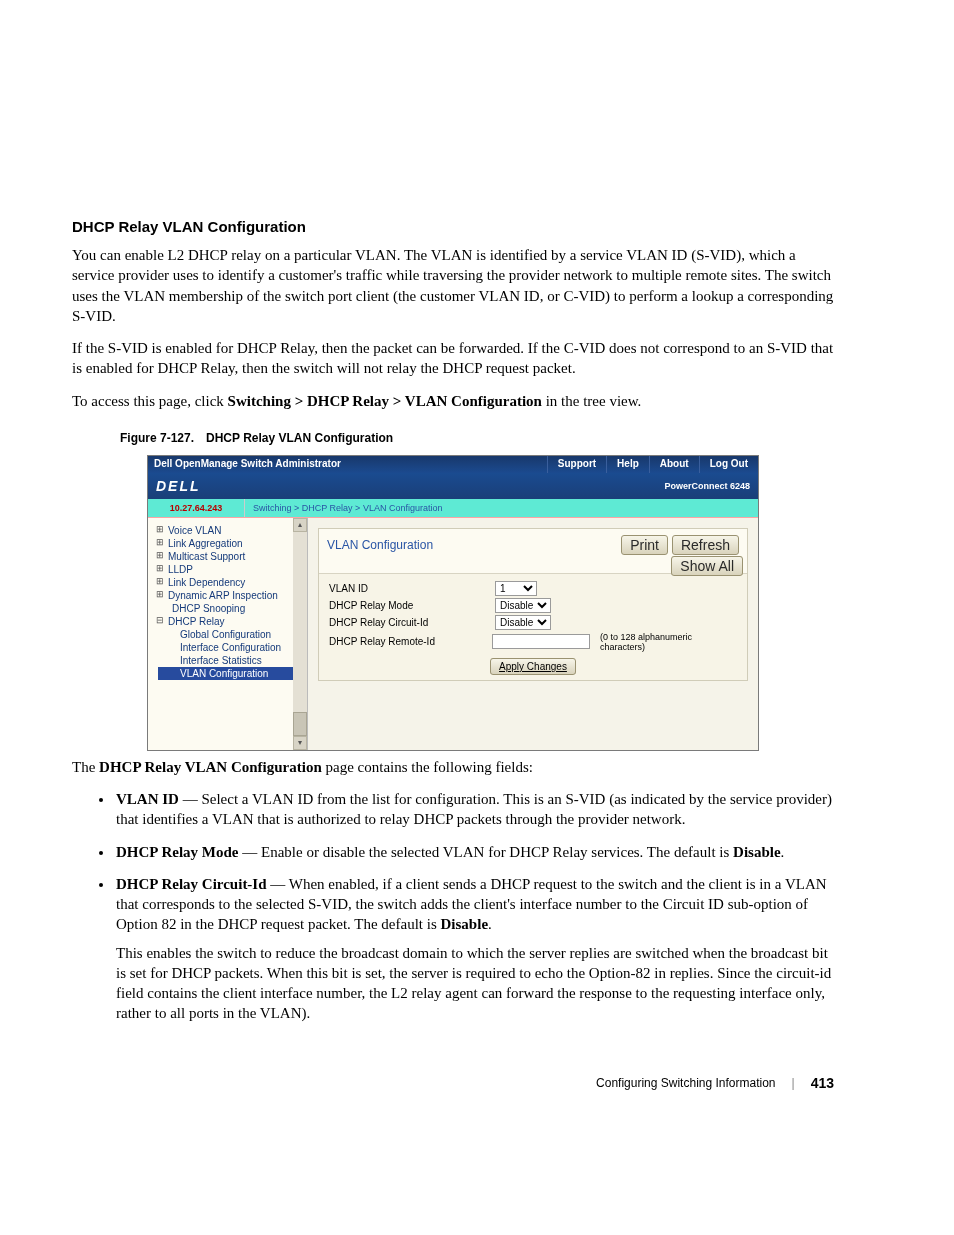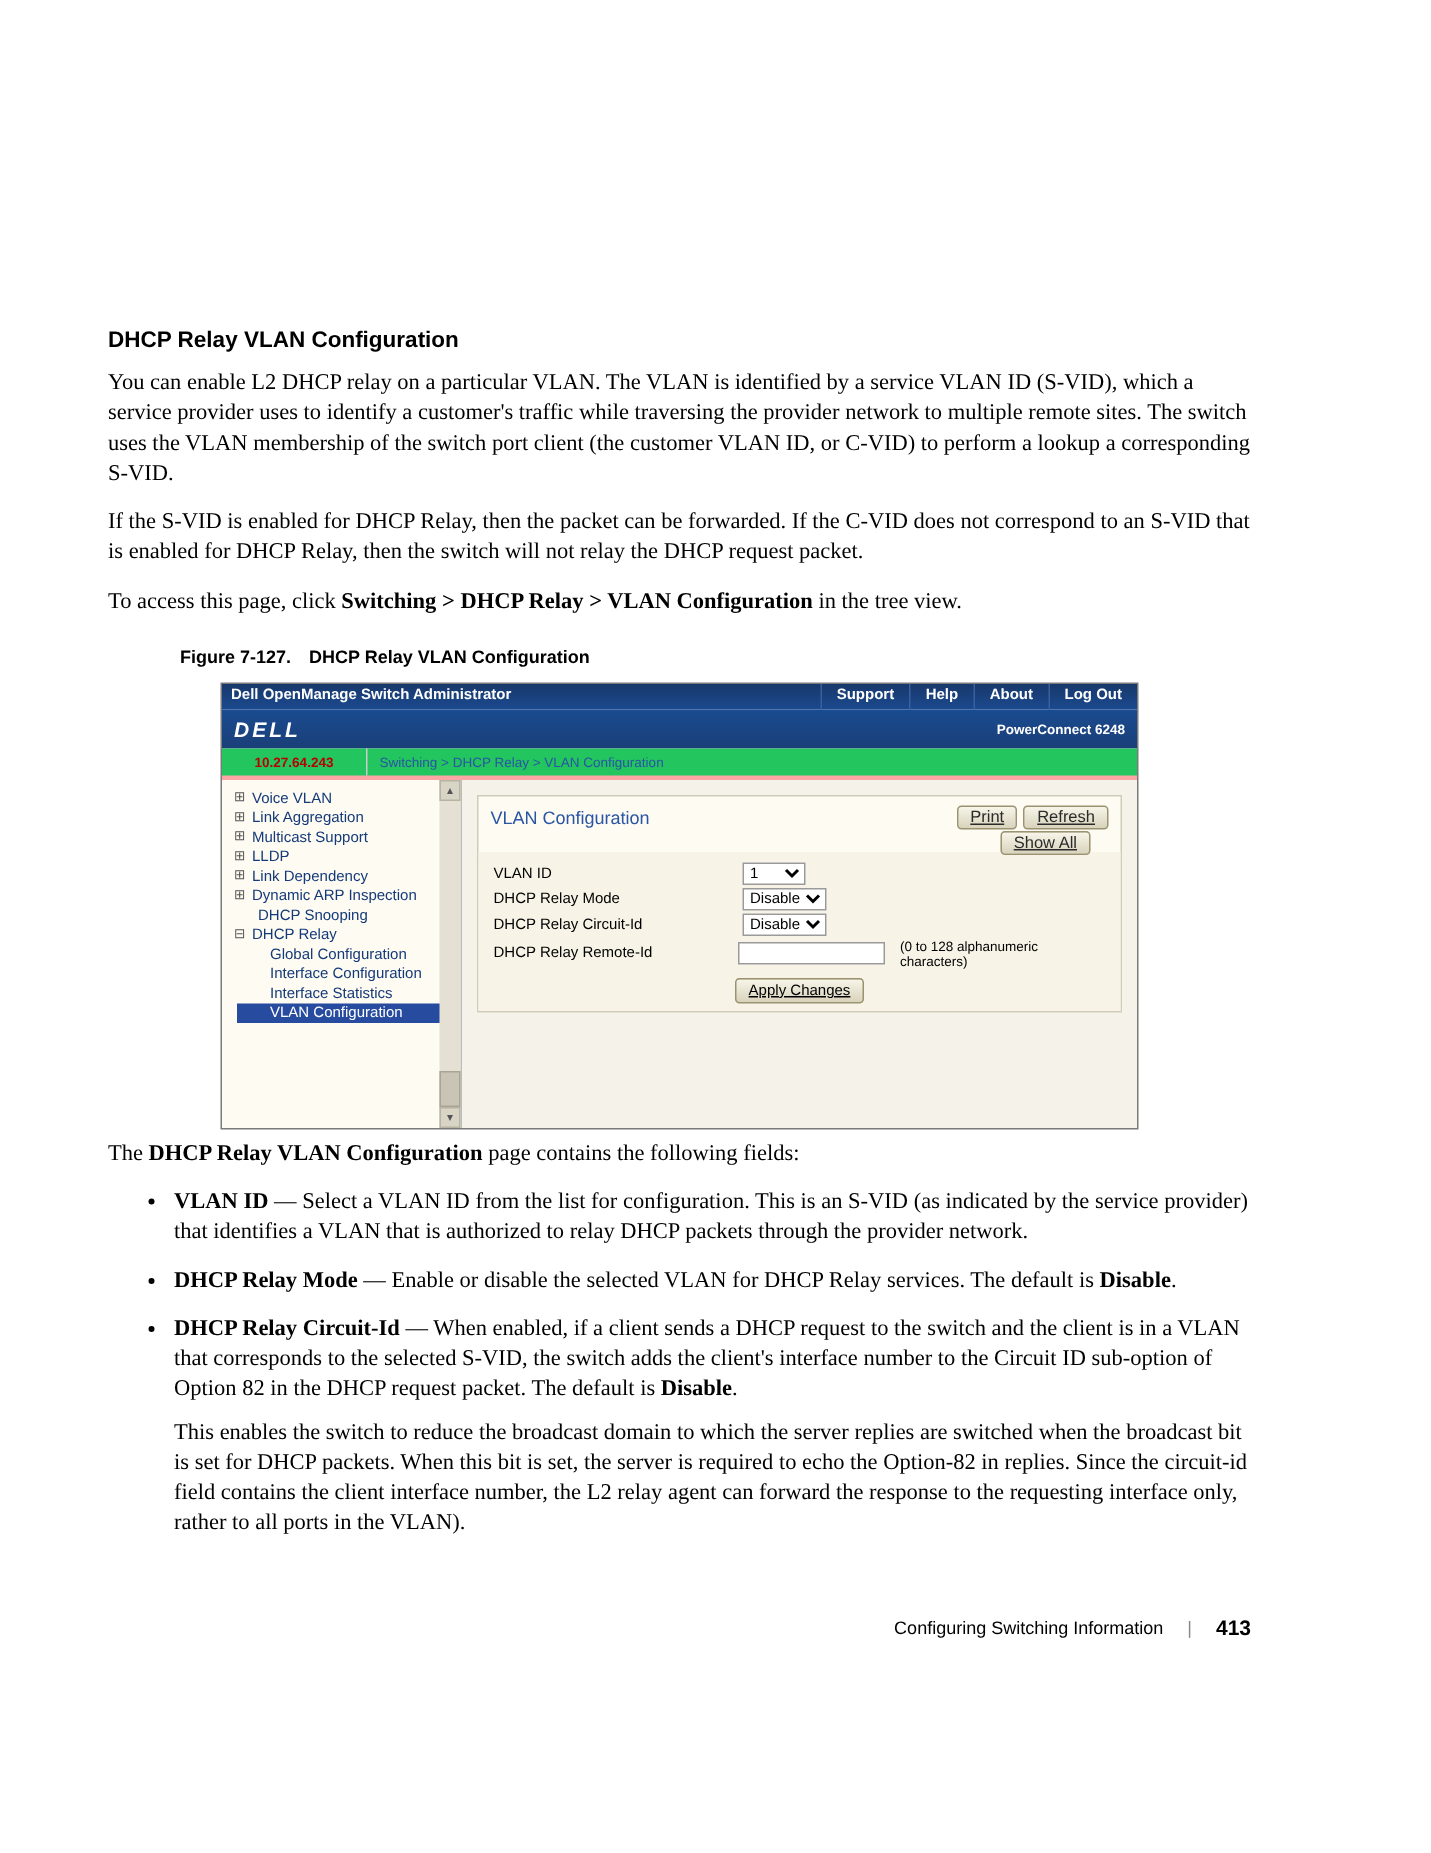--- a/index.html
+++ b/index.html
@@ -76,22 +76,22 @@
     letter-spacing: 2px;
     color: #fff;
     text-align: right;
   }
   .ss-brandbar .product {
     font-size: 9px;
     font-weight: bold;
   }
   .ss-crumbbar {
     display: flex;
-    background: #22c55e;
-    border-bottom: 3px solid #fca5a5;
+    background: #5eead4;
+    border-bottom: 1px solid #fca5a5;
     font-size: 9px;
   }
   .ss-crumbbar .ip {
     width: 96px;
     text-align: center;
     padding: 4px 0;
     color: #b90000;
     font-weight: bold;
     border-right: 1px solid #ccc;
   }
@@ -183,32 +183,31 @@
   }
   .panel-head .ptitle {
     color: #2a55a5;
     font-size: 12px;
     flex: 1;
   }
   .pill {
     background: linear-gradient(#f7f5e9,#d9d3bc);
     border: 1px solid #9a9271;
     border-radius: 3px;
-    font-size: 11px;
+    font-size: 14px;
     color: #2a2a2a;
-    text-decoration: underline;
     padding: 1px 8px;
     margin-left: 4px;
     cursor: pointer;
   }
   .panel-body {
     background: #f7f4e7;
     padding: 6px 10px;
   }
-  .showall-row { text-align: right; margin: -16px 20px 0 0; }
+  .showall-row { text-align: right; margin: -16px 4px 0 0; }
 
   .form-row {
     display: flex;
     align-items: center;
     padding: 1px 0;
     font-size: 10px;
   }
   .form-row .lbl { width: 166px; }
   .form-row select, .form-row input[type=text] {
     font-size: 10px;

